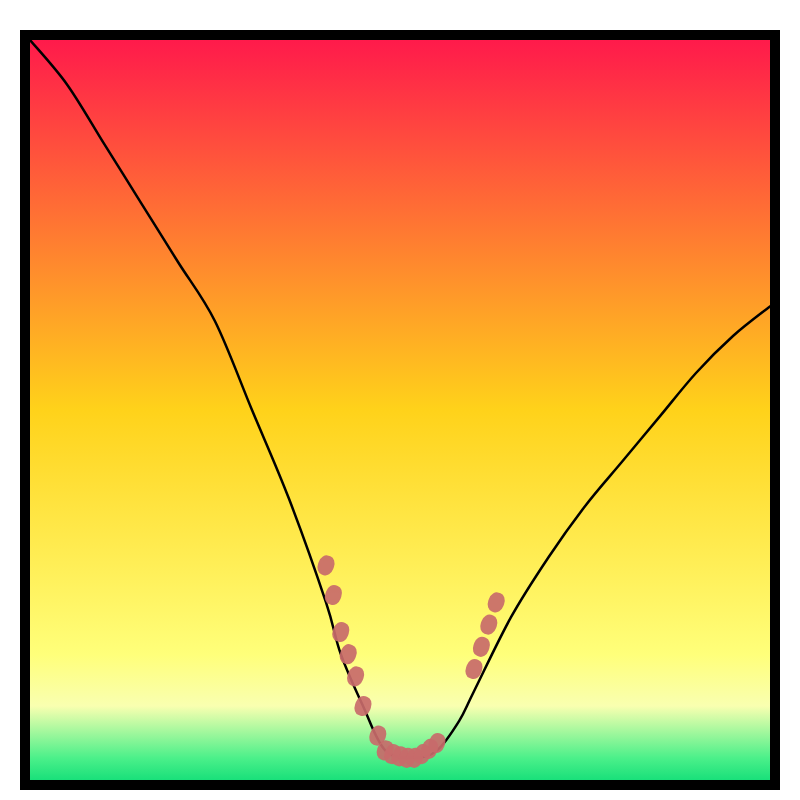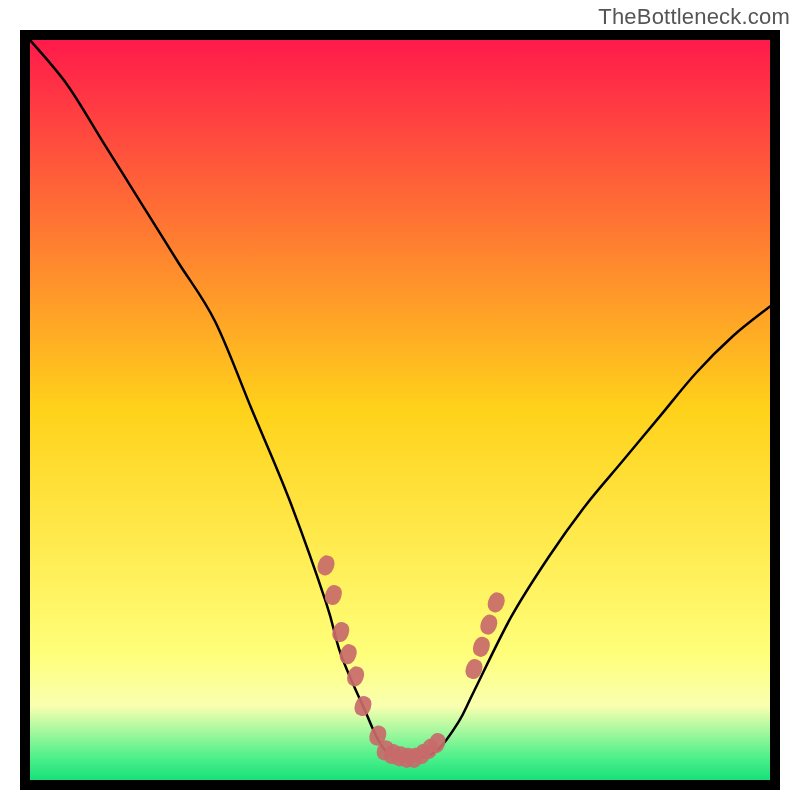--- a/index.html
+++ b/index.html
@@ -44,21 +44,20 @@
     height: 740px;
   }
   svg {
     display: block;
   }
 </style>
 </head>
 <body>
 
 <div class="frame">
-  <div class="watermark">TheBottleneck.com</div>
 
   <div class="plot">
     <div class="plot-inner">
       <svg id="chart-svg" width="740" height="740" viewBox="0 0 740 740">
         <defs>
           <linearGradient id="bg-grad" x1="0" y1="0" x2="0" y2="1">
               <stop offset="0.0%" stop-color="#ff1a4b"></stop>
               <stop offset="50.0%" stop-color="#ffd21a"></stop>
               <stop offset="83.0%" stop-color="#ffff7a"></stop>
               <stop offset="90.0%" stop-color="#f9ffb0"></stop>

